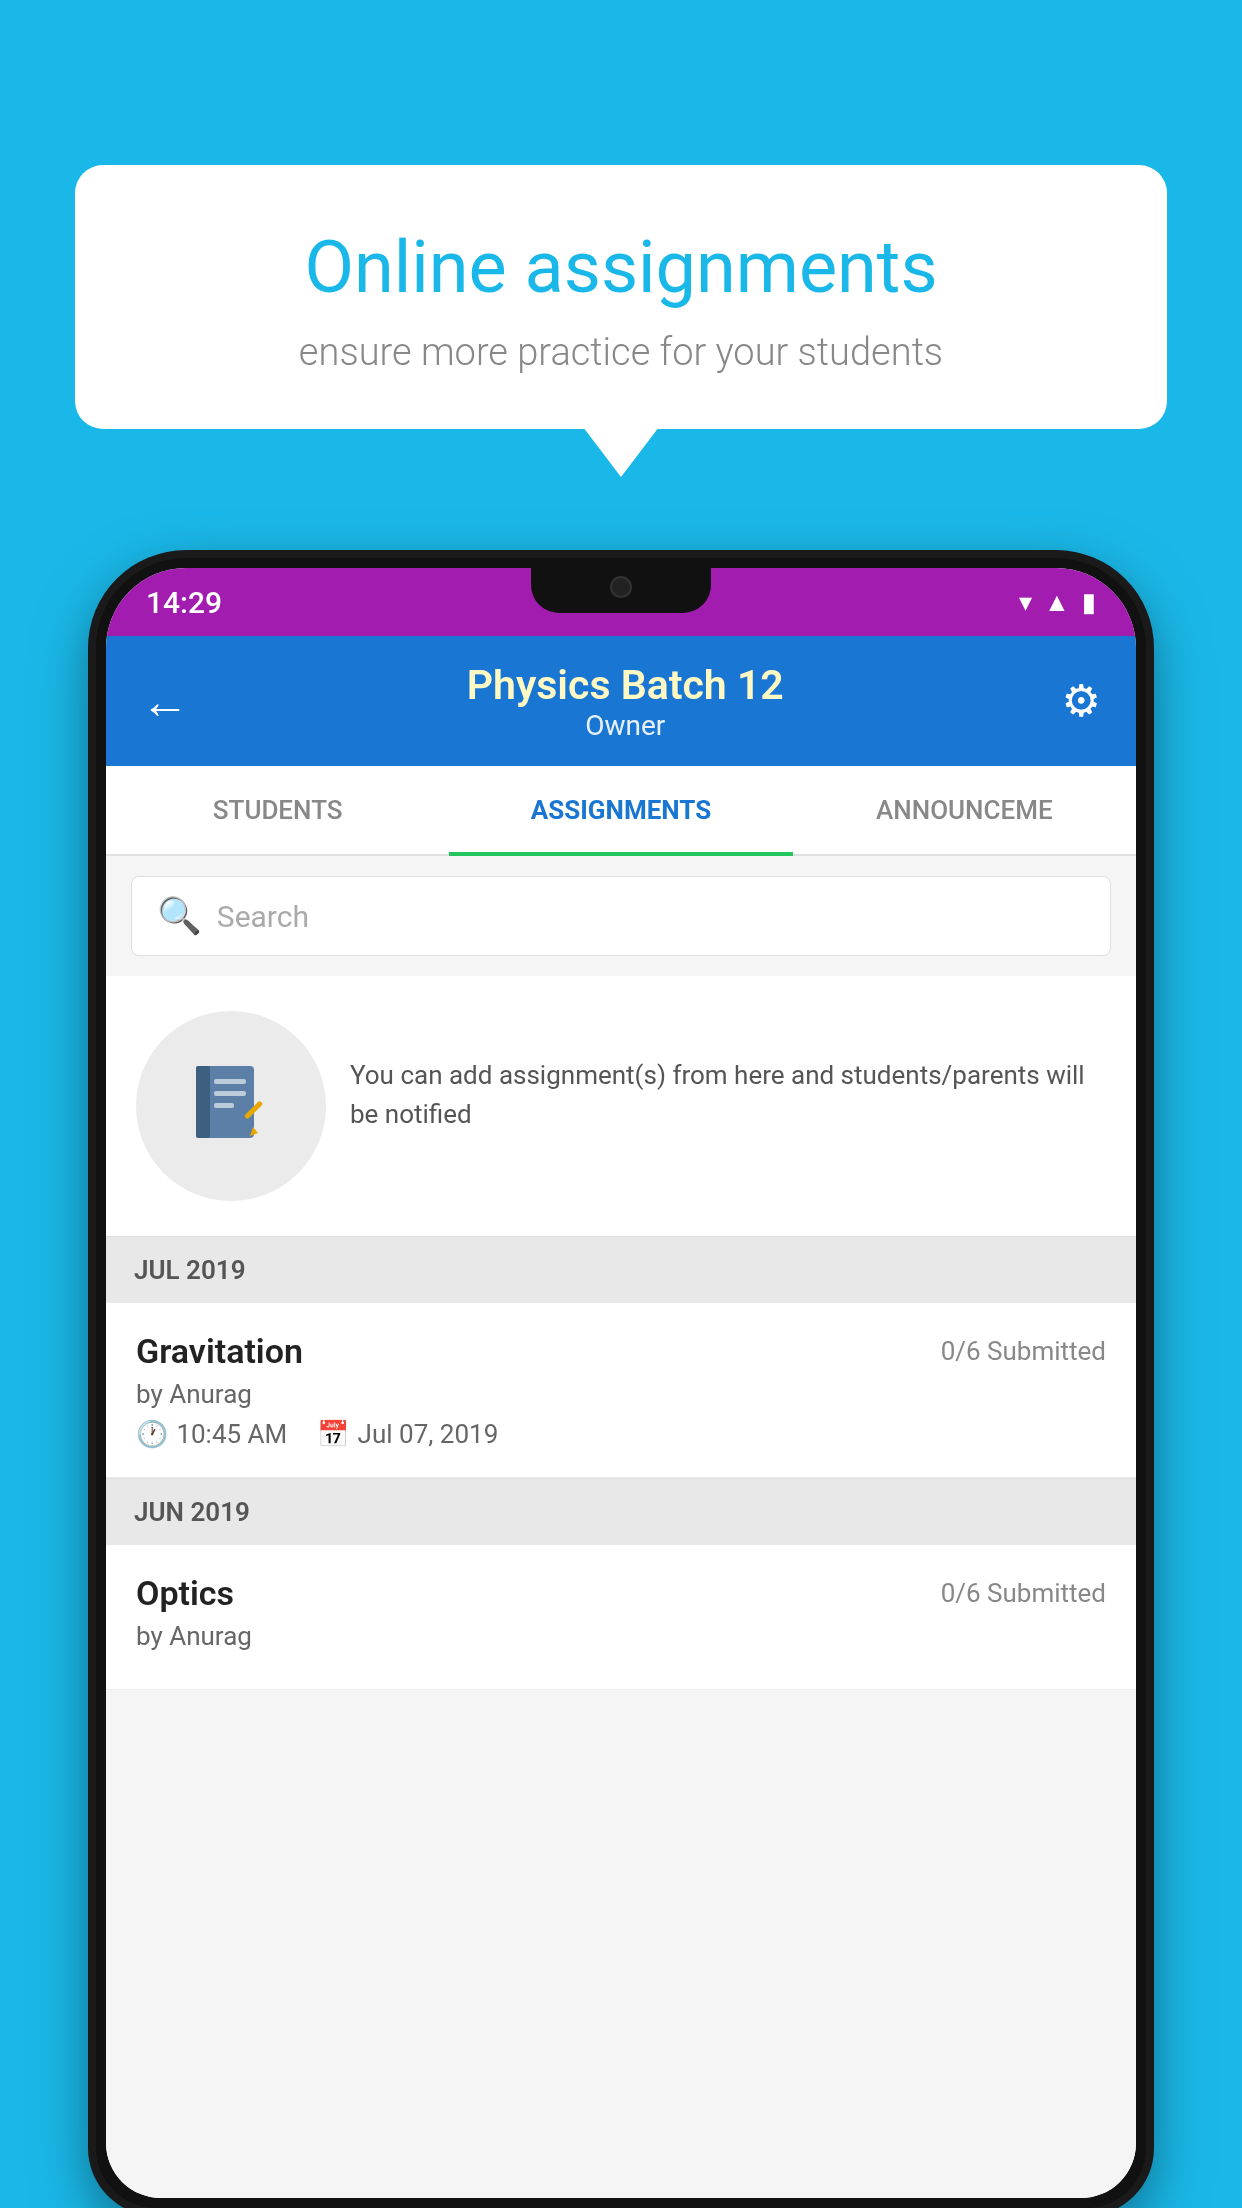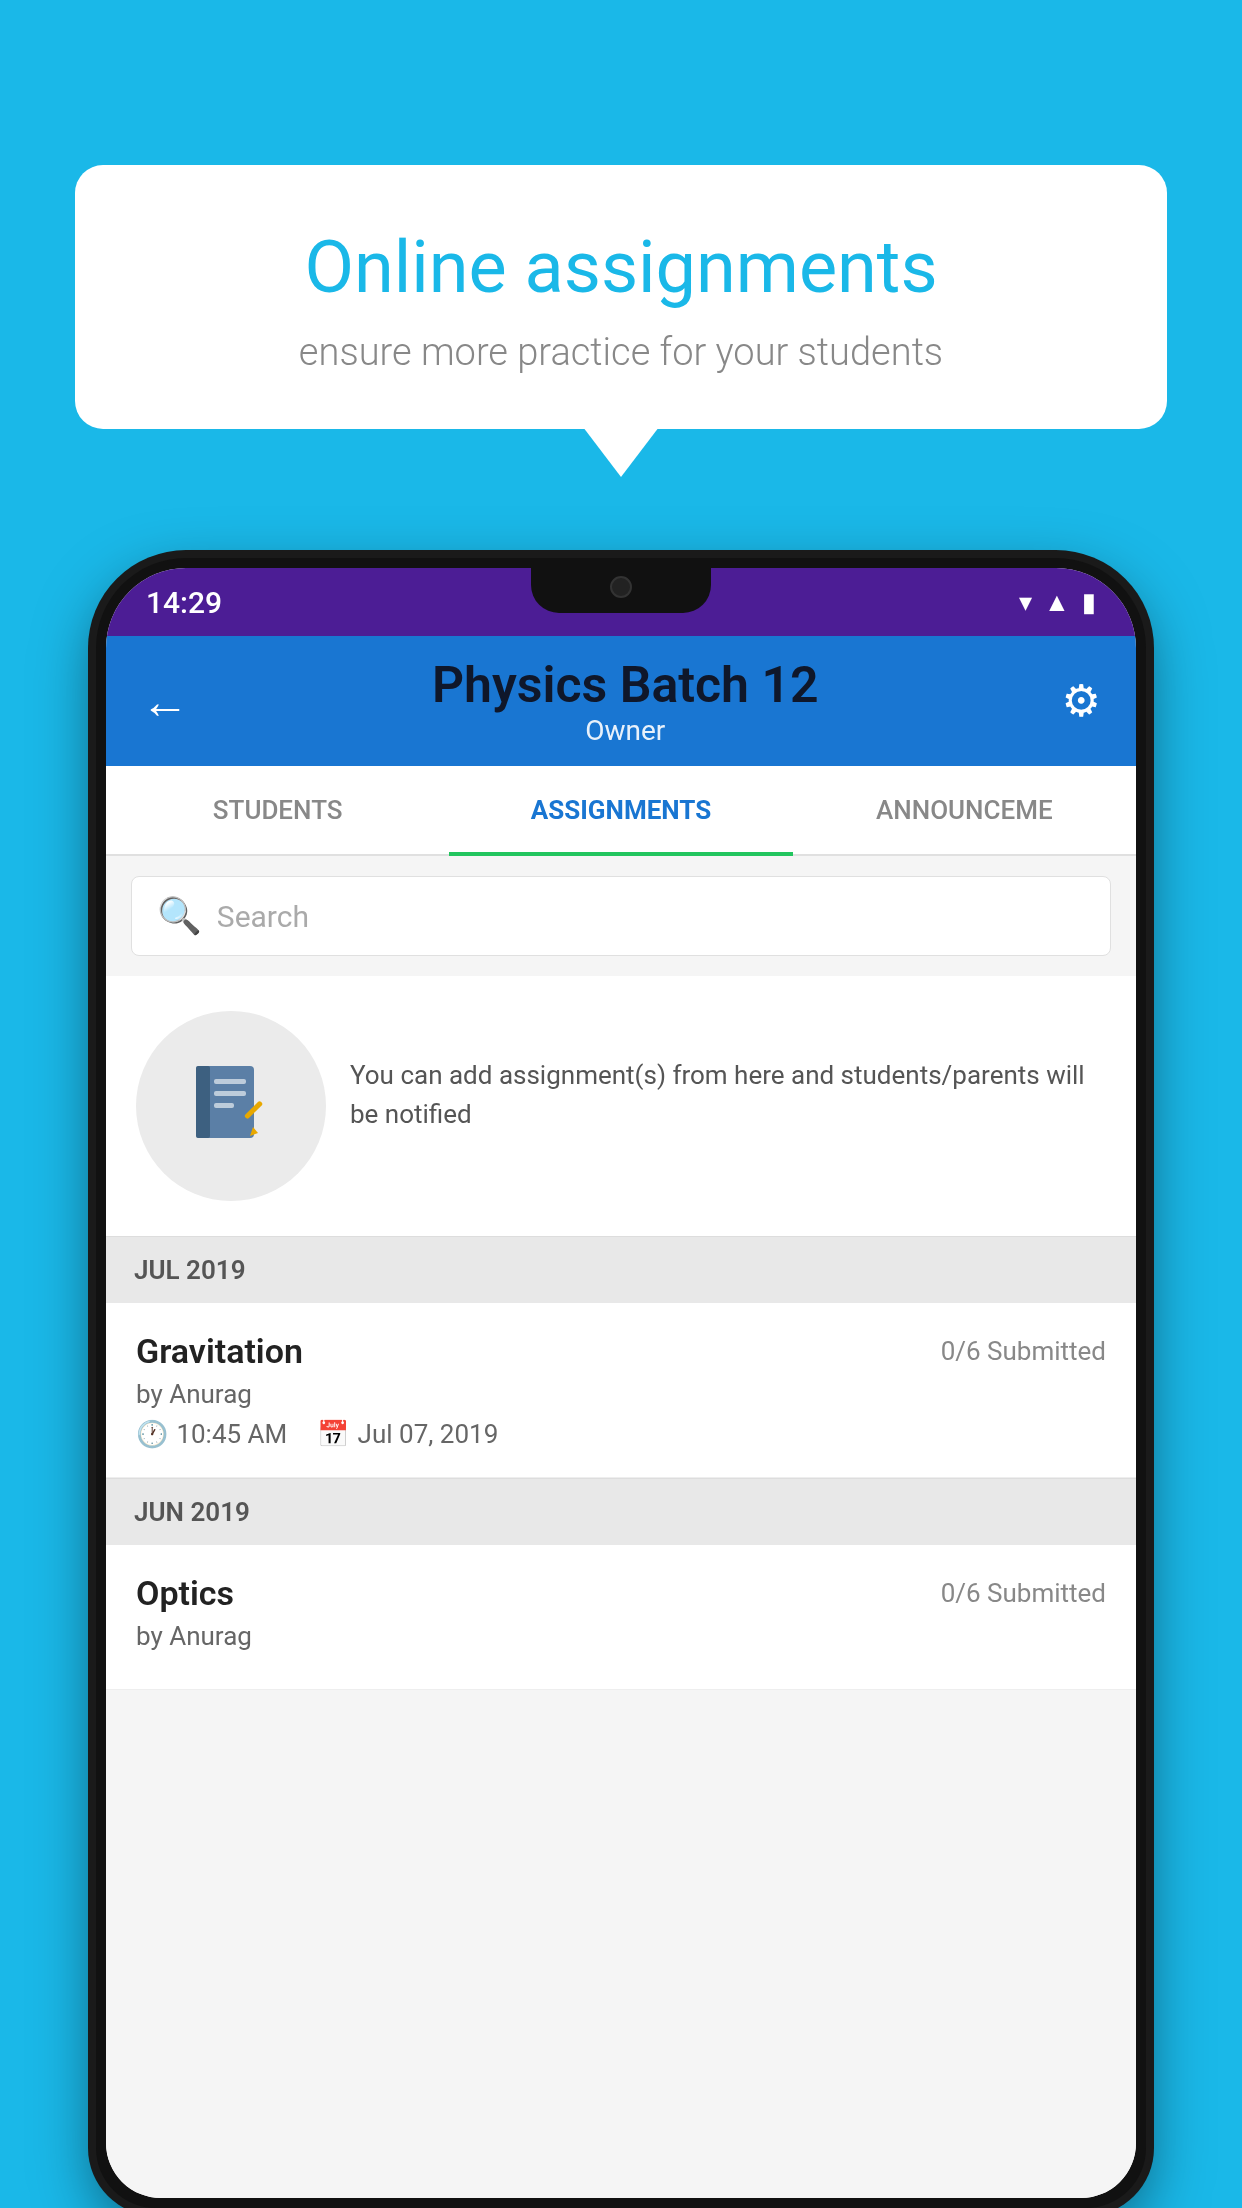--- a/index.html
+++ b/index.html
@@ -92,21 +92,21 @@
       left: 10px;
       right: 10px;
       bottom: 10px;
       background: #f5f5f5;
       border-radius: 80px 80px 55px 55px;
       overflow: hidden;
     }
 
     
     .status-bar {
-      background: #4c1d95;
+      background: #a21caf;
       height: 68px;
       display: flex;
       align-items: center;
       justify-content: space-between;
       padding: 0 40px;
     }
     .status-time {
       color: white;
       font-size: 30px;
       font-weight: 500;
@@ -132,22 +132,22 @@
     }
     .app-bar-back {
       color: white;
       font-size: 48px;
       cursor: pointer;
     }
     .app-bar-title-group {
       text-align: center;
     }
     .app-bar-title {
-      color: #0f172a;
-      font-size: 50px;
+      color: #fef9c3;
+      font-size: 41px;
       font-weight: 600;
     }
     .app-bar-subtitle {
       color: rgba(255,255,255,0.9);
       font-size: 28px;
     }
     .app-bar-settings {
       color: white;
       font-size: 44px;
       cursor: pointer;

